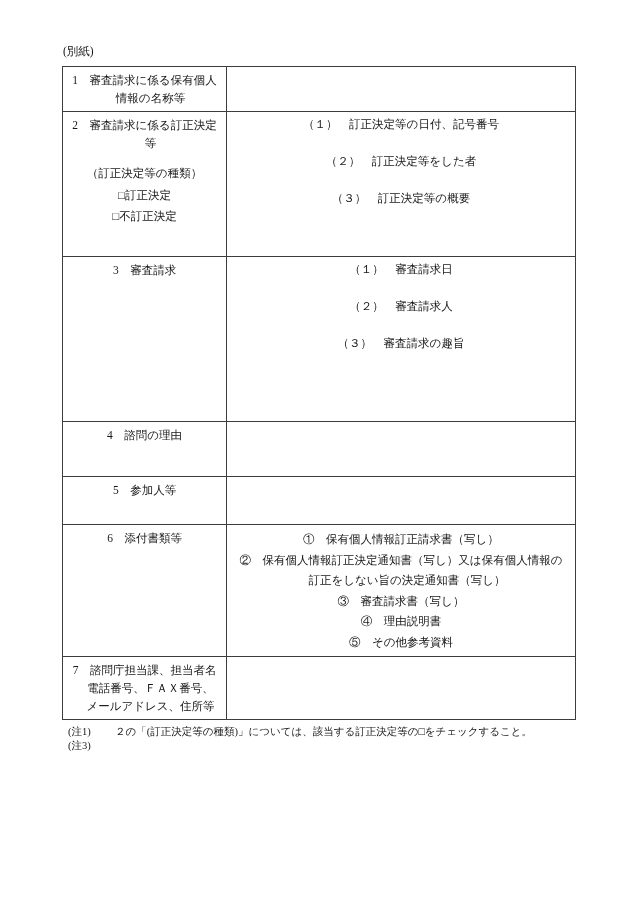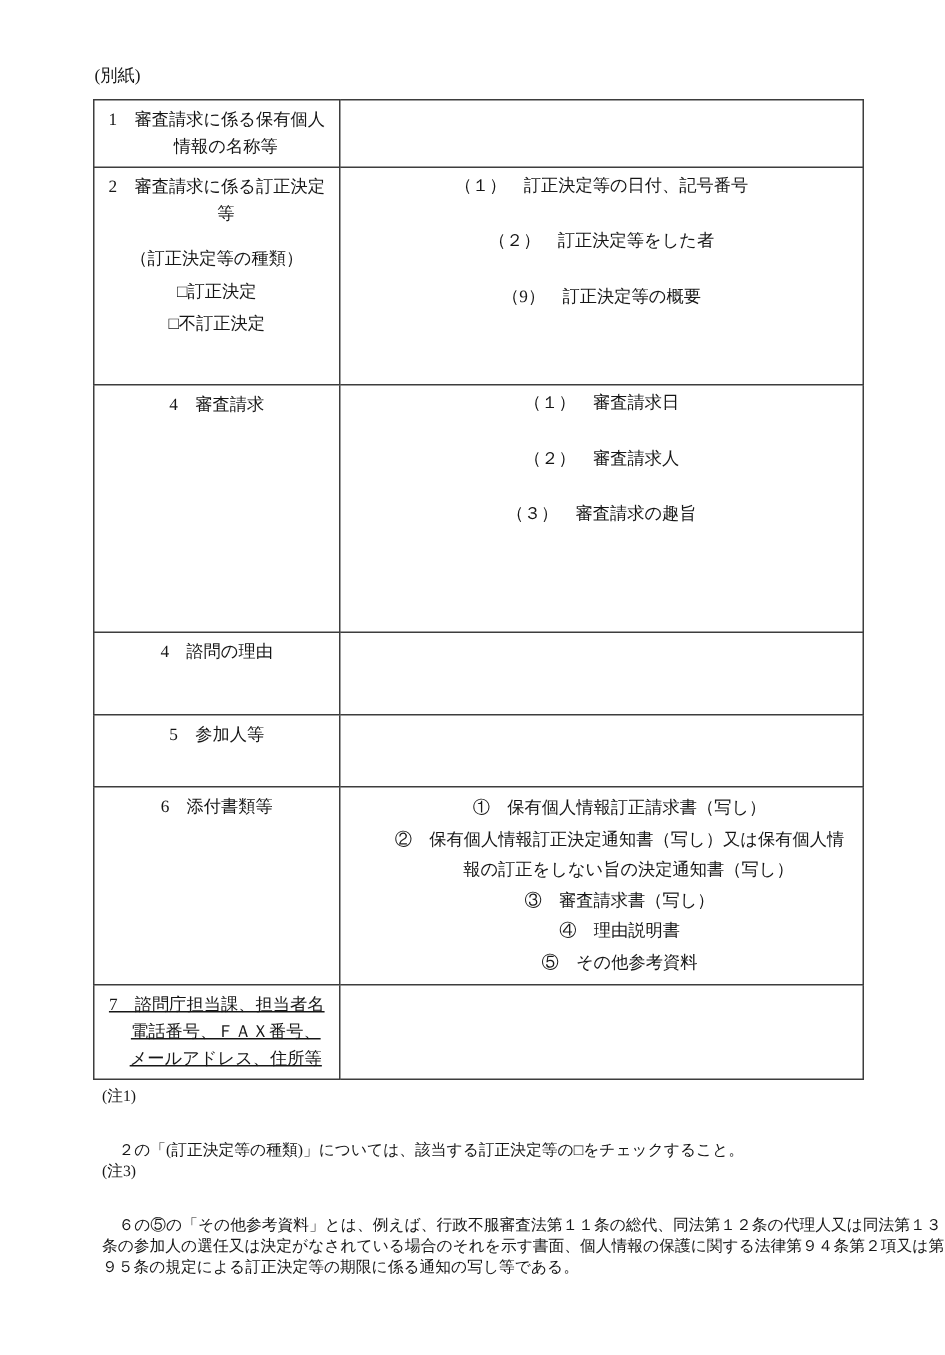--- a/index.html
+++ b/index.html
@@ -34,38 +34,38 @@
 
   td.v-mid { vertical-align: middle; }
 
   
   tr.r1 td { height: 38px; }
   tr.r2 td { height: 145px; }
   tr.r3 td { height: 165px; }
   tr.r4 td { height: 55px; }
   tr.r5 td { height: 48px; }
   tr.r6 td { height: 110px; }
-  tr.r7 td { height: 51px; text-decoration: underline; }
+  tr.r7 td { height: 51px; }
 
   td.r2-left { padding-top: 19px; line-height: 22px; }
   .cb-group { margin-top: 11px; line-height: 21.5px; }
   .cb-line { white-space: nowrap; }
   .cb-glyph { display: inline; }
 
   td.items-cell { padding-top: 9px; }
   .sp-item { line-height: 16px; margin-bottom: 21px; white-space: nowrap; }
   .sp-item:last-child { margin-bottom: 0; }
 
   td.r6-right { padding-top: 3px; }
-  .doc-item { line-height: 20.5px; padding-left: 12px; text-indent: -12px; margin-left: 24px; }
+  .doc-item { line-height: 20.5px; padding-left: 12px; text-indent: -12px; }
 
   td.r7-left { padding-top: 3px; line-height: 17px; }
 
   .notes { margin-top: 5px; font-size: 10.5px; line-height: 14px; width: 568px; }
-  .note { display: flex; padding-left: 6px; flex-direction: column; }
+  .note { display: flex; padding-left: 6px; }
   .note-label { width: 36px; flex: 0 0 36px; }
   .note-body { flex: 1 1 auto; }
   .note-para { text-indent: 11px; margin: 0; }
 </style>
 </head>
 <body>
 
 <div class="page">
 
   <div class="doc-title">(別紙)</div>
@@ -91,27 +91,27 @@
         <div class="cell-line">等</div>
         <div class="cb-group">
           <div>（訂正決定等の種類）</div>
           <div class="cb-line"><span class="cb-glyph">□</span><span>訂正決定</span></div>
           <div class="cb-line"><span class="cb-glyph">□</span><span>不訂正決定</span></div>
         </div>
       </td>
       <td class="items-cell">
         <div class="sp-item">（１）　訂正決定等の日付、記号番号</div>
         <div class="sp-item">（２）　訂正決定等をした者</div>
-        <div class="sp-item">（9）　訂正決定等の概要</div>
+        <div class="sp-item">（３）　訂正決定等の概要</div>
       </td>
     </tr>
 
     <tr class="r3">
       <td class="v-mid">
-        <div>4　審査請求</div>
+        <div>3　審査請求</div>
       </td>
       <td class="items-cell">
         <div class="sp-item">（１）　審査請求日</div>
         <div class="sp-item">（２）　審査請求人</div>
         <div class="sp-item">（３）　審査請求の趣旨</div>
       </td>
     </tr>
 
     <tr class="r4">
       <td class="v-mid">
@@ -157,18 +157,17 @@
       <div class="note-label">(注1)</div>
       <div class="note-body">
         <p class="note-para">２の「(訂正決定等の種類)」については、該当する訂正決定等の□をチェックすること。</p>
       </div>
     </div>
 
 
     <div class="note">
       <div class="note-label">(注3)</div>
       <div class="note-body">
-        <p class="note-para">６の⑤の「その他参考資料」とは、例えば、行政不服審査法第１１条の総代、同法第１２条の代理人又は同法第１３条の参加人の選任又は決定がなされている場合のそれを示す書面、個人情報の保護に関する法律第９４条第２項又は第９５条の規定による訂正決定等の期限に係る通知の写し等である。</p>
       </div>
     </div>
 
   </div>
 </div>
 
 </body></html>

